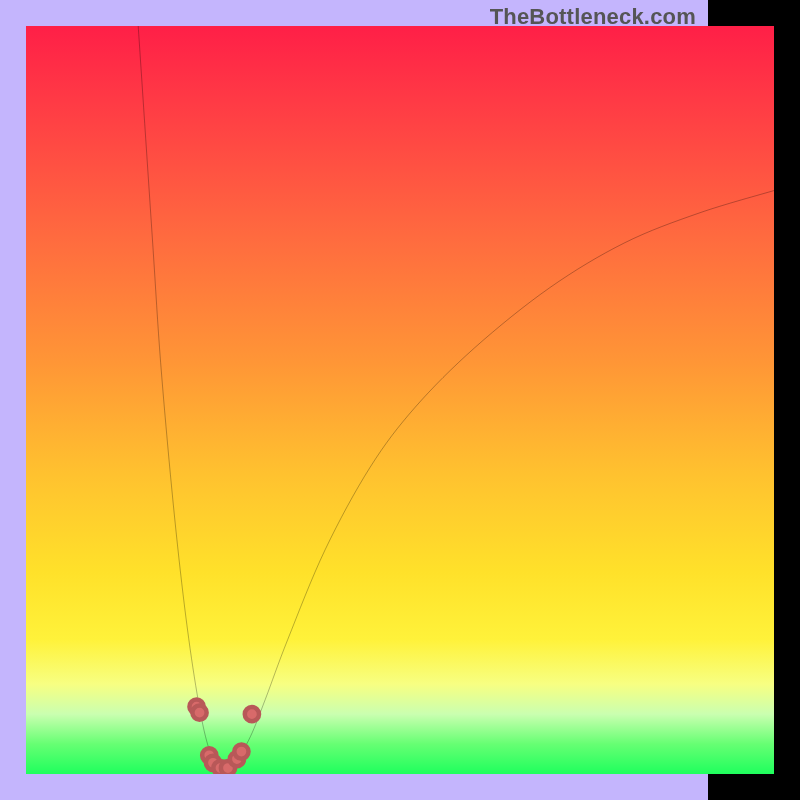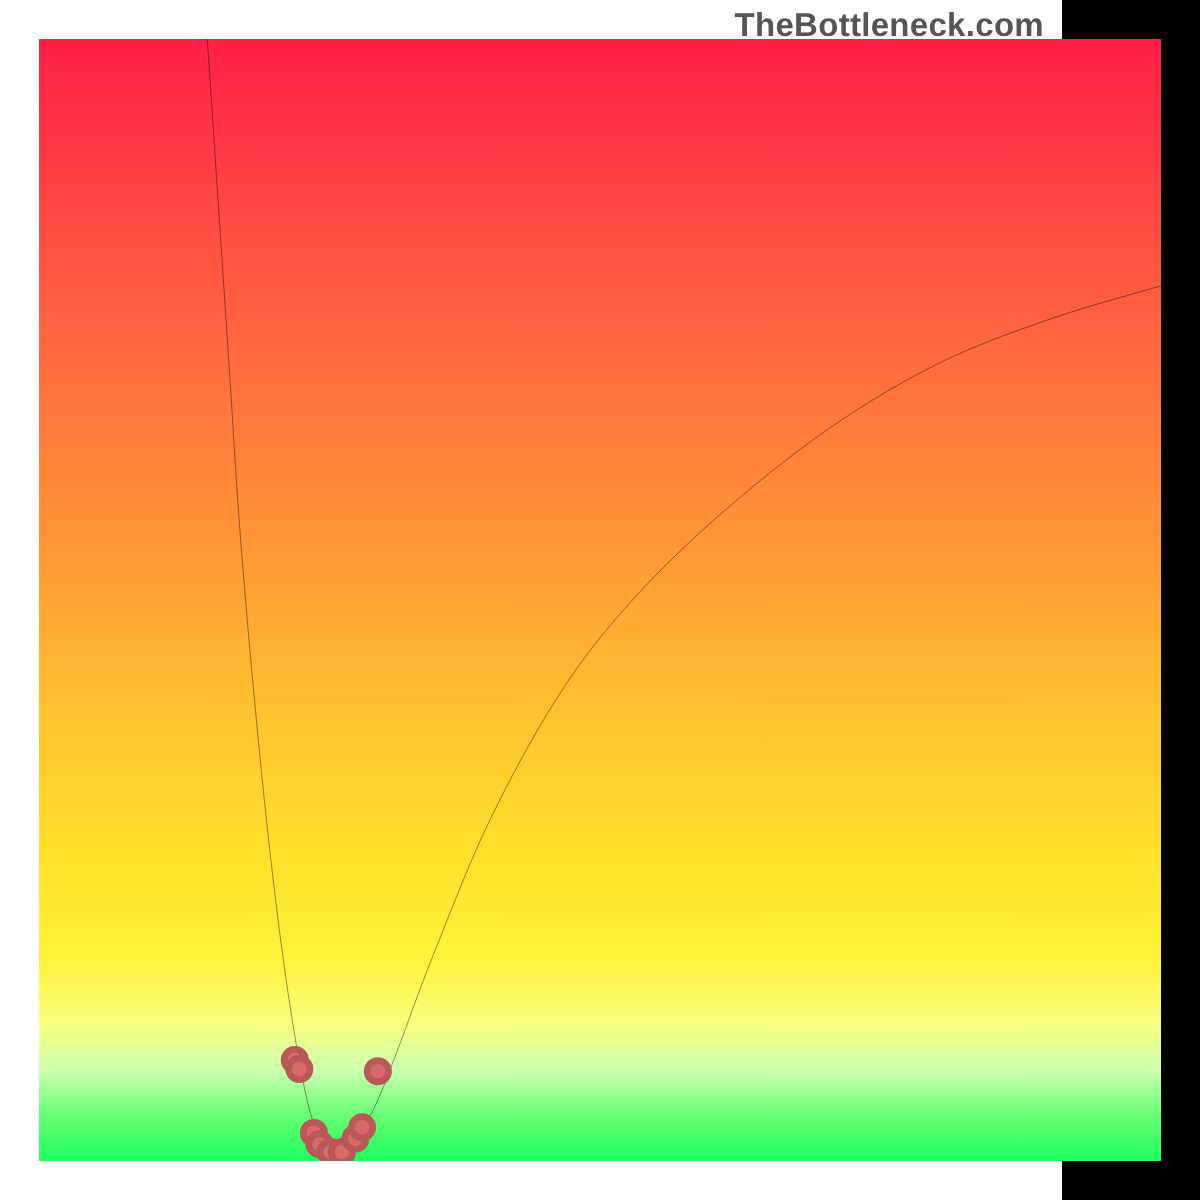--- a/index.html
+++ b/index.html
@@ -8,21 +8,21 @@
     width: 800px;
     height: 800px;
     background: #000;
     font-family: Arial, Helvetica, sans-serif;
     overflow: hidden;
   }
   .frame {
     position: relative;
     width: 708px;
     height: 800px;
-    background: #ffffff;
+    background: #c4b5fd;
   }
   .watermark {
     position: absolute;
     top: 4px;
     right: 12px;
     color: #555;
     font-size: 22px;
     font-weight: 600;
     letter-spacing: 0.2px;
     z-index: 20;

